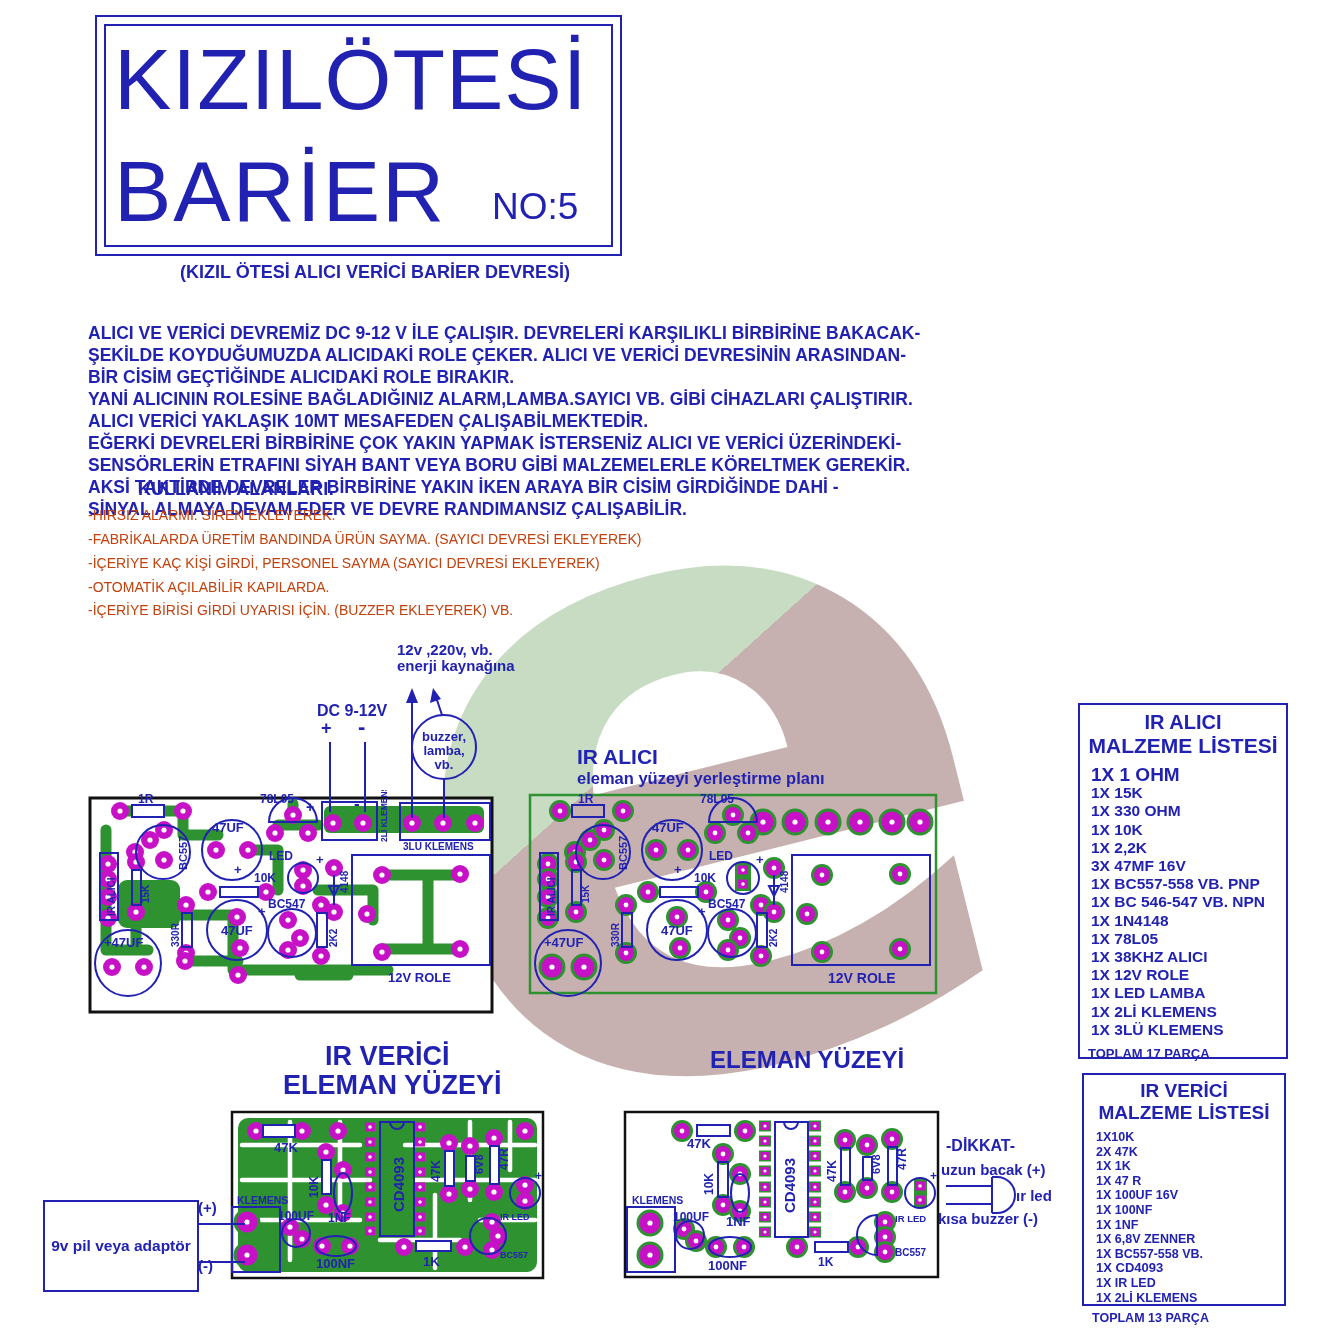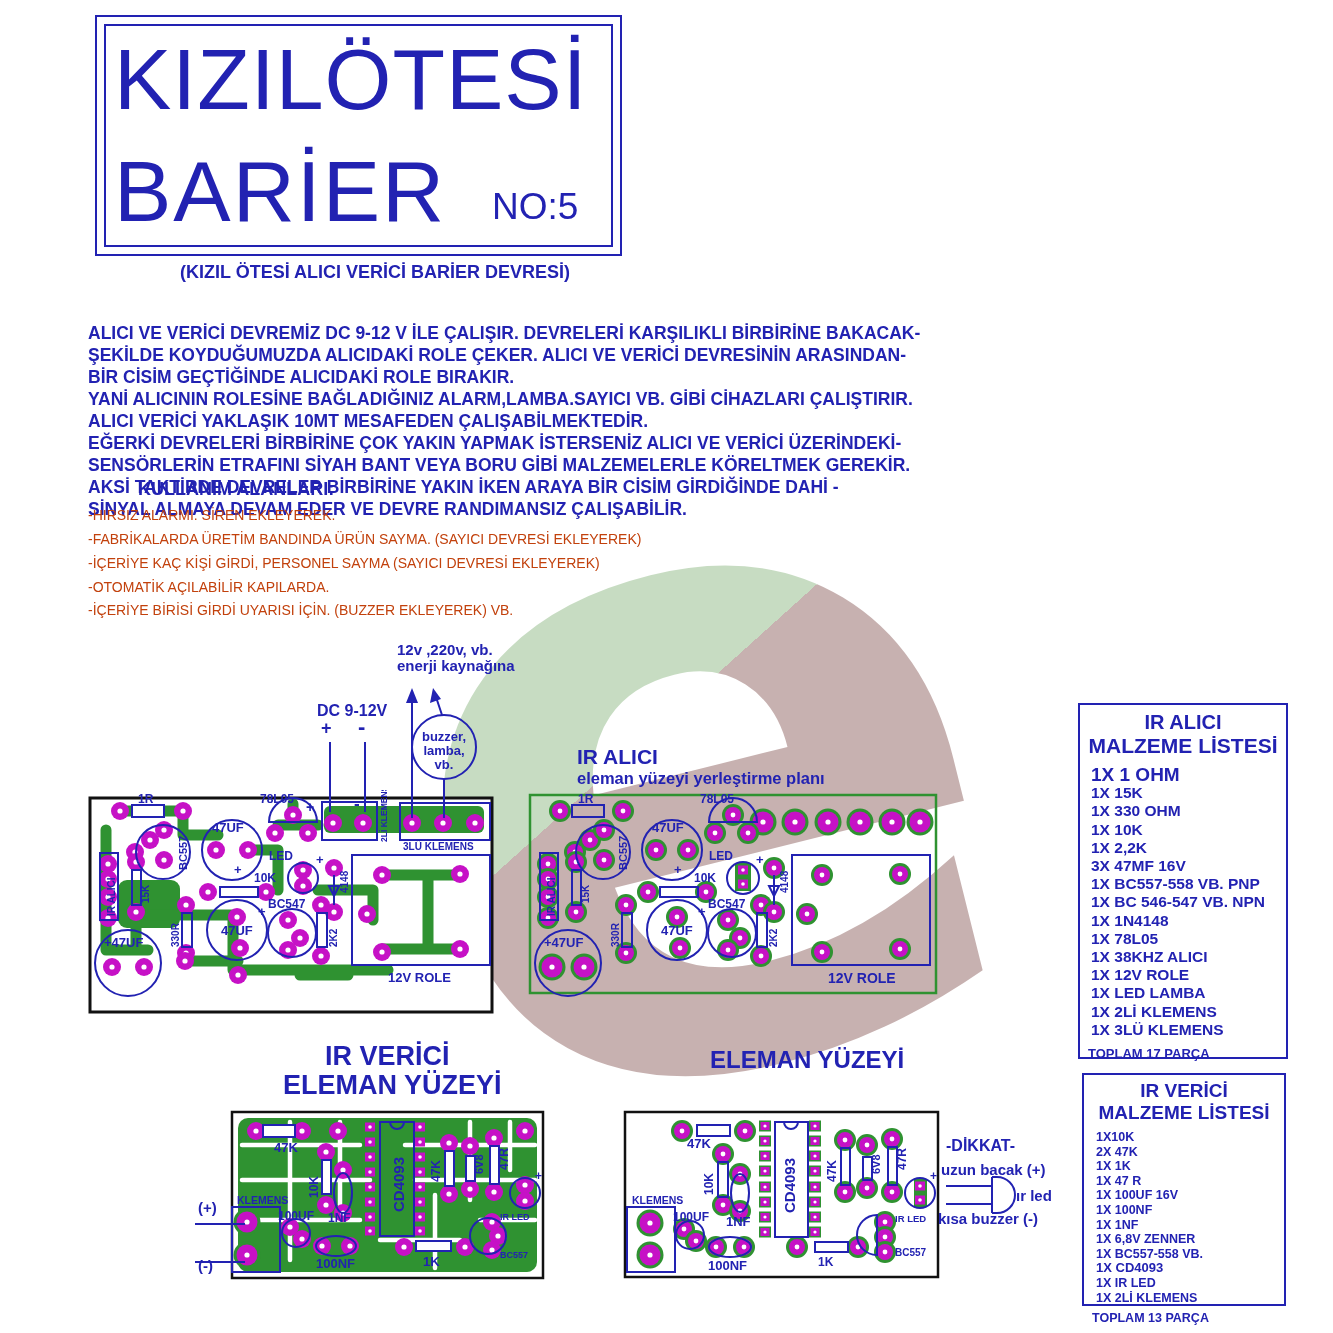--- a/index.html
+++ b/index.html
@@ -332,20 +332,23 @@
       <text x="180" y="119" font-size="12">BC547</text>
       <text transform="rotate(-90 249 158)" x="249" y="158" font-size="10">2K2</text>
       <text transform="rotate(-90 260 104)" x="260" y="104" font-size="10">4148</text>
       <text x="300" y="194" font-size="14">12V ROLE</text>
     </g>
   </svg>
 
   
   <div class="t z3" style="left:325px;top:1043px;font-size:27px">IR VERİCİ</div>
   <div class="t z3" style="left:283px;top:1072px;font-size:27px">ELEMAN YÜZEYİ</div>
+  <div id="battery">
+    <span>9v pil veya adaptör</span>
+  </div>
   <div class="t z3" style="left:198px;top:1200px;font-size:15px">(+)</div>
   <div class="t z3" style="left:198px;top:1258px;font-size:15px">(-)</div>
 
   
   <svg class="abs z1" style="left:230px;top:1110px" width="316" height="172" viewBox="0 0 316 172">
     <rect x="2" y="2" width="311" height="166" fill="#fff" stroke="#111" stroke-width="2.5"></rect>
     <rect class="trf" x="8" y="8" width="299" height="154" rx="10"></rect>
     <g>
       <path class="wch" d="M12,35 H130 M175,35 H305 M12,70 H140 M185,70 H305 M60,12 V150 M110,12 V95
                          M205,85 V158 M240,12 V90 M150,130 H230 M20,110 H130 M250,110 H305 M280,12 V60"></path>

